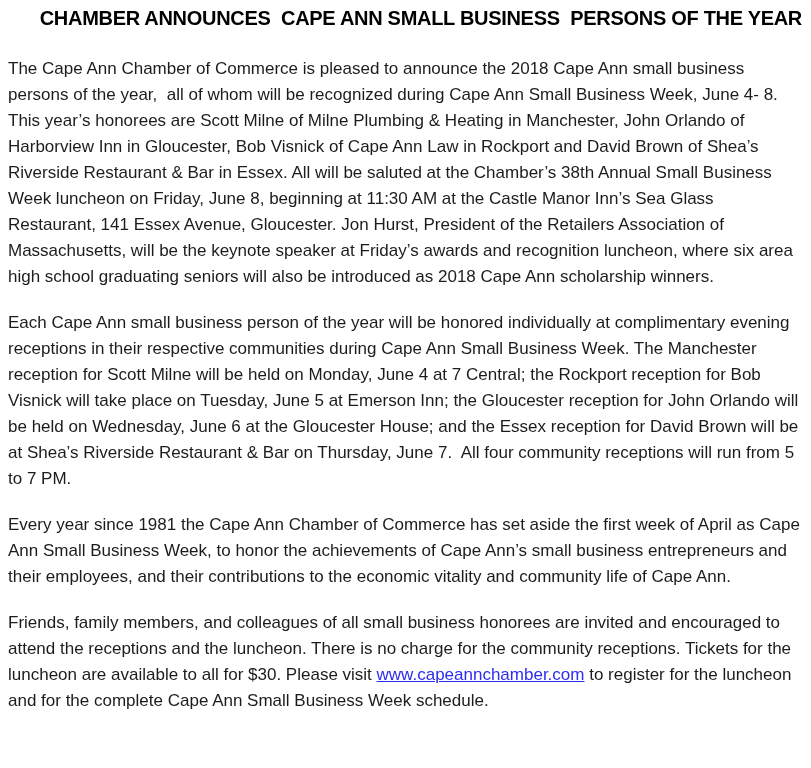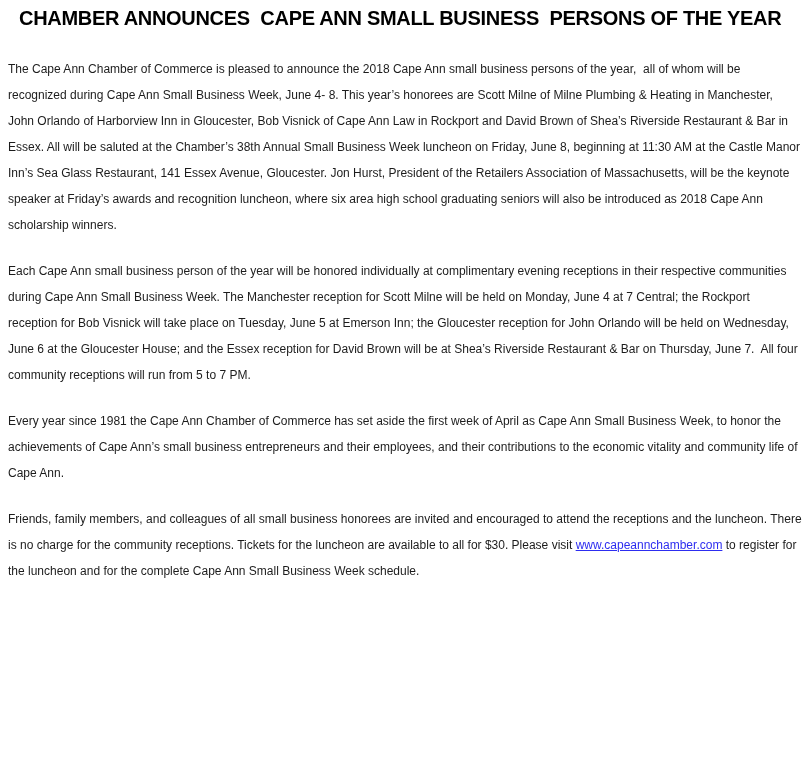--- a/index.html
+++ b/index.html
@@ -23,23 +23,24 @@
   }
   .doc-title {
     font-size: 20px;
     line-height: 26px;
     font-weight: bold;
     color: #000000;
     margin: 0 0 25px 0;
     padding-left: 11px;
     letter-spacing: -0.3px;
     white-space: pre-wrap;
+    text-align: right;
   }
   .doc-paragraph {
-    font-size: 12px;
+    font-size: 17px;
     line-height: 26px;
     margin: 12px 0 20px 0;
     white-space: pre-wrap;
   }
   .doc-paragraph:last-child { margin-bottom: 0; }
   .link {
     color: var(--link-color);
     text-decoration: underline;
     cursor: pointer;
   }

